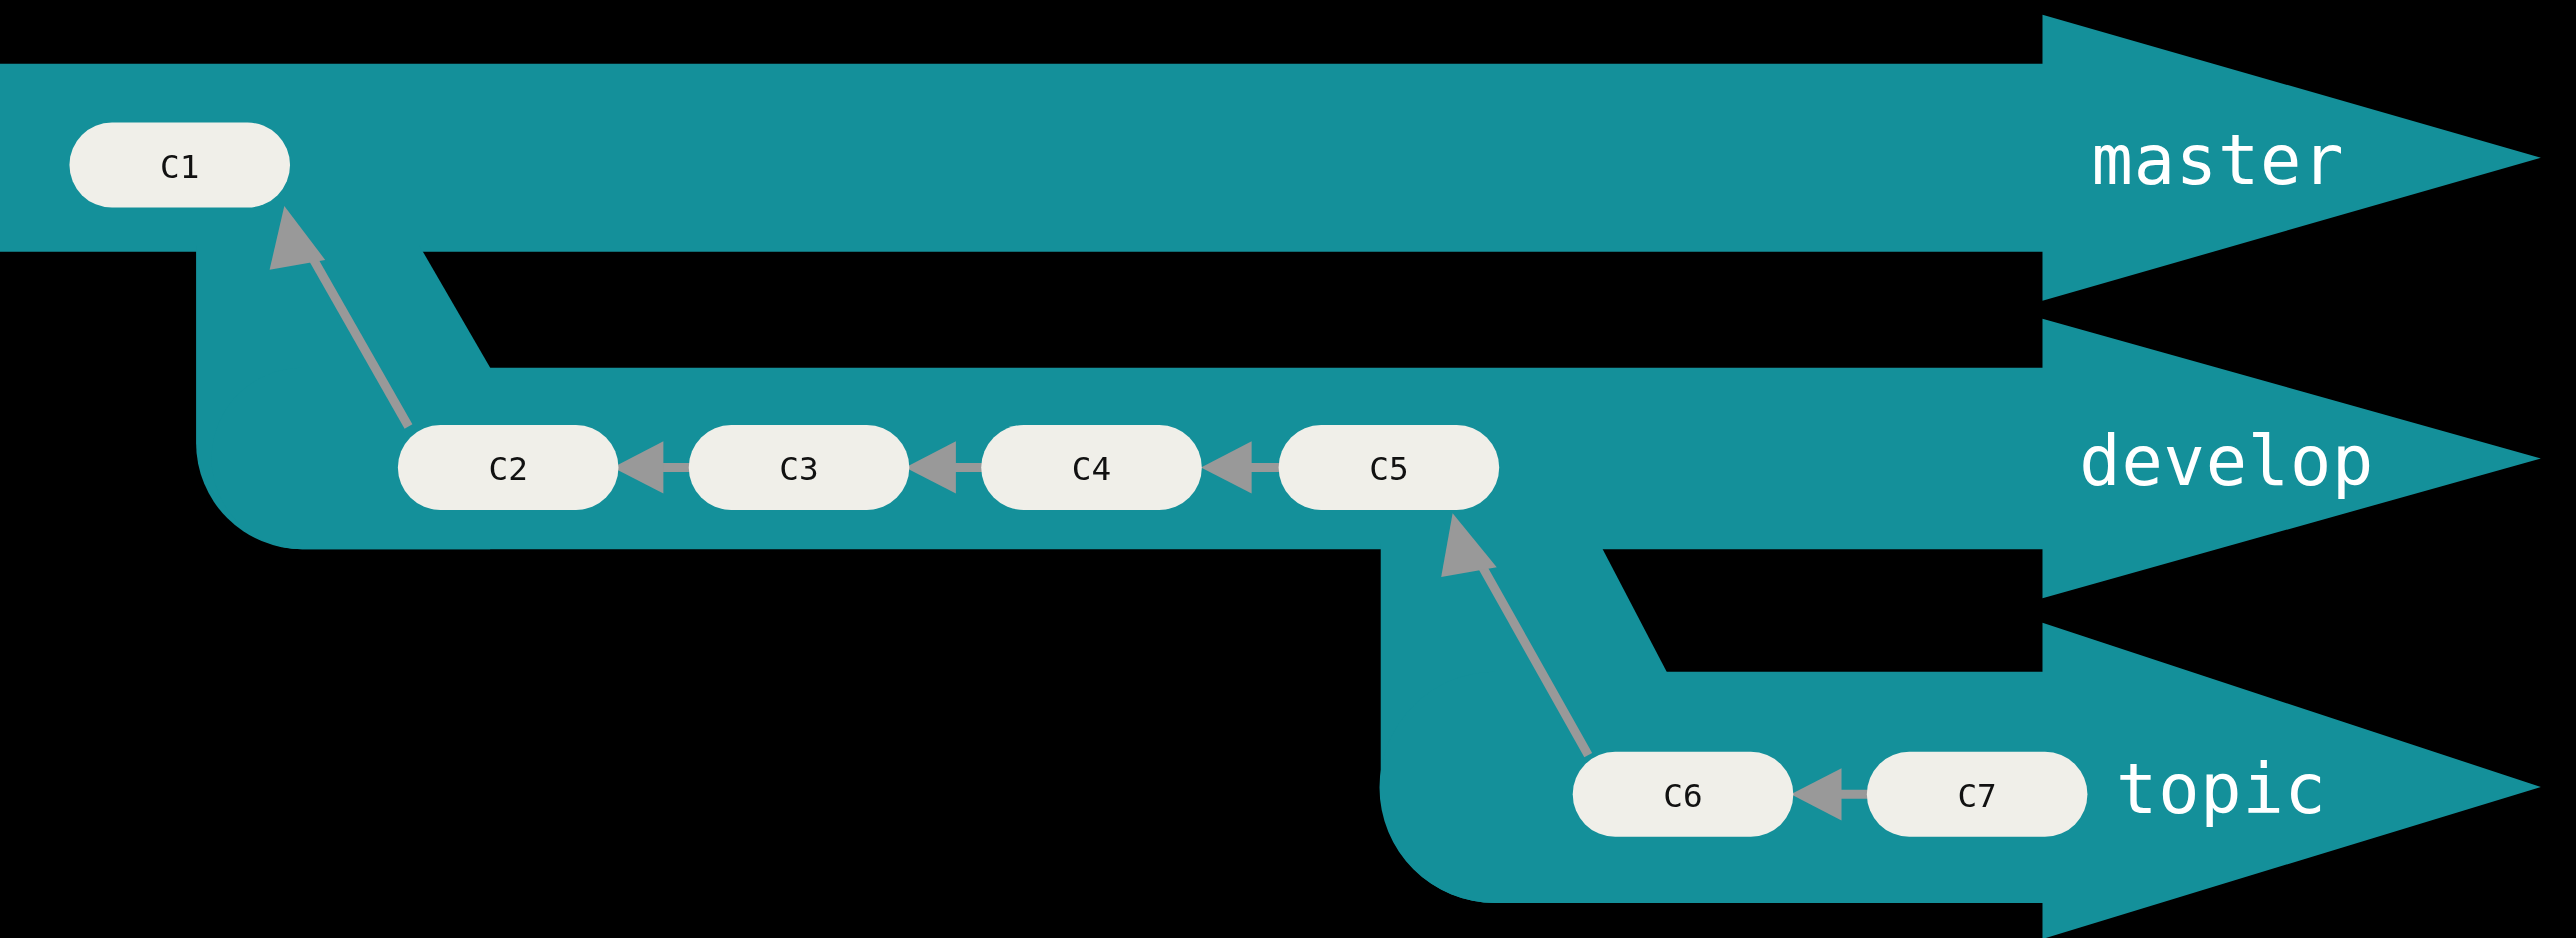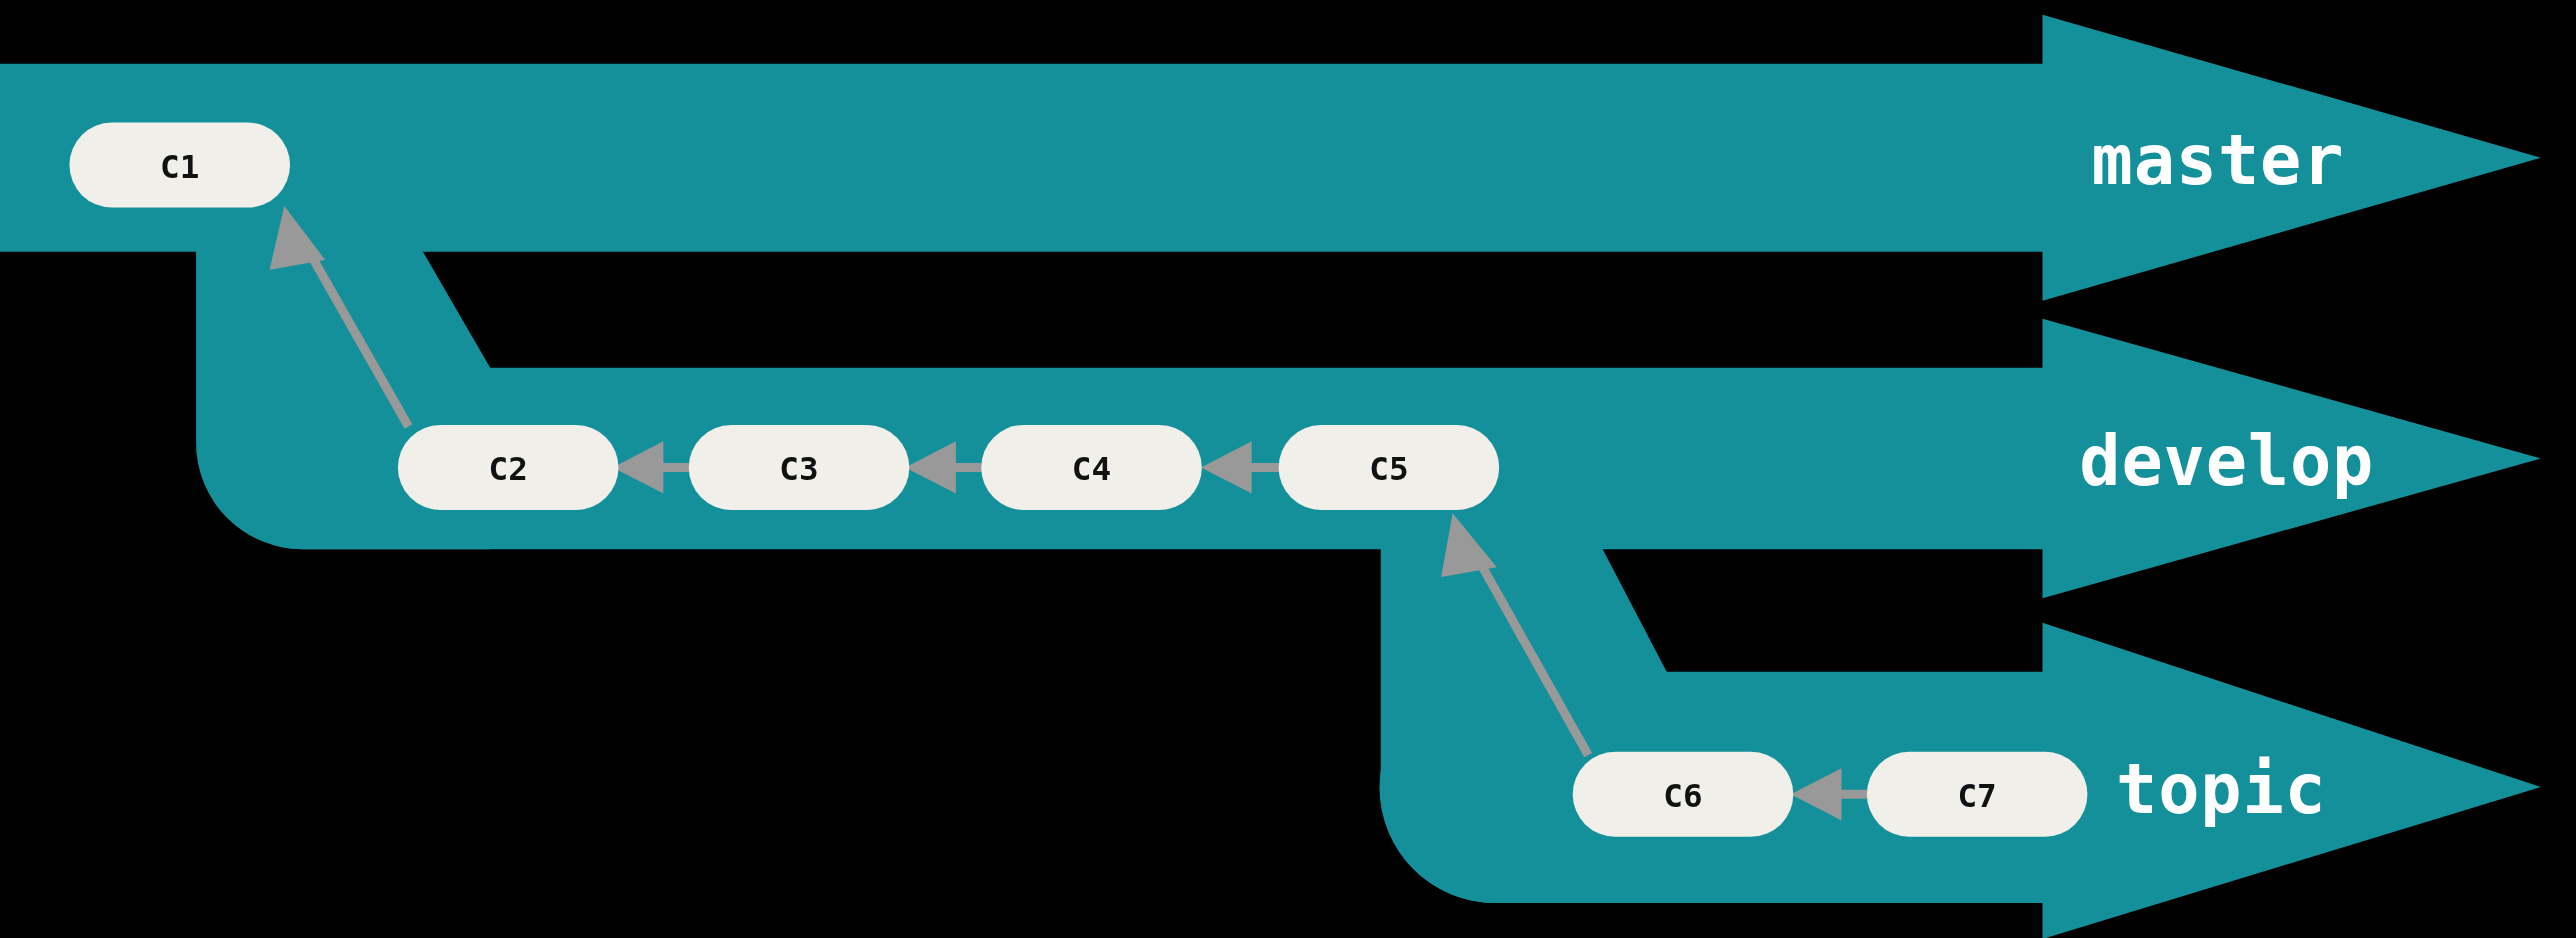--- a/index.html
+++ b/index.html
@@ -10,21 +10,20 @@
   }
   body {
     font-family: "DejaVu Sans Mono", "Liberation Mono", monospace;
   }
   #stage {
     position: relative;
     width: 2576px;
     height: 939px;
     background: #000000;
     overflow: hidden;
-    font-weight: bold;
   }
   #stage svg.layer {
     position: absolute;
     left: 0;
     top: 0;
     width: 2576px;
     height: 939px;
     display: block;
   }
   .branch-band { fill: #14909A; }

